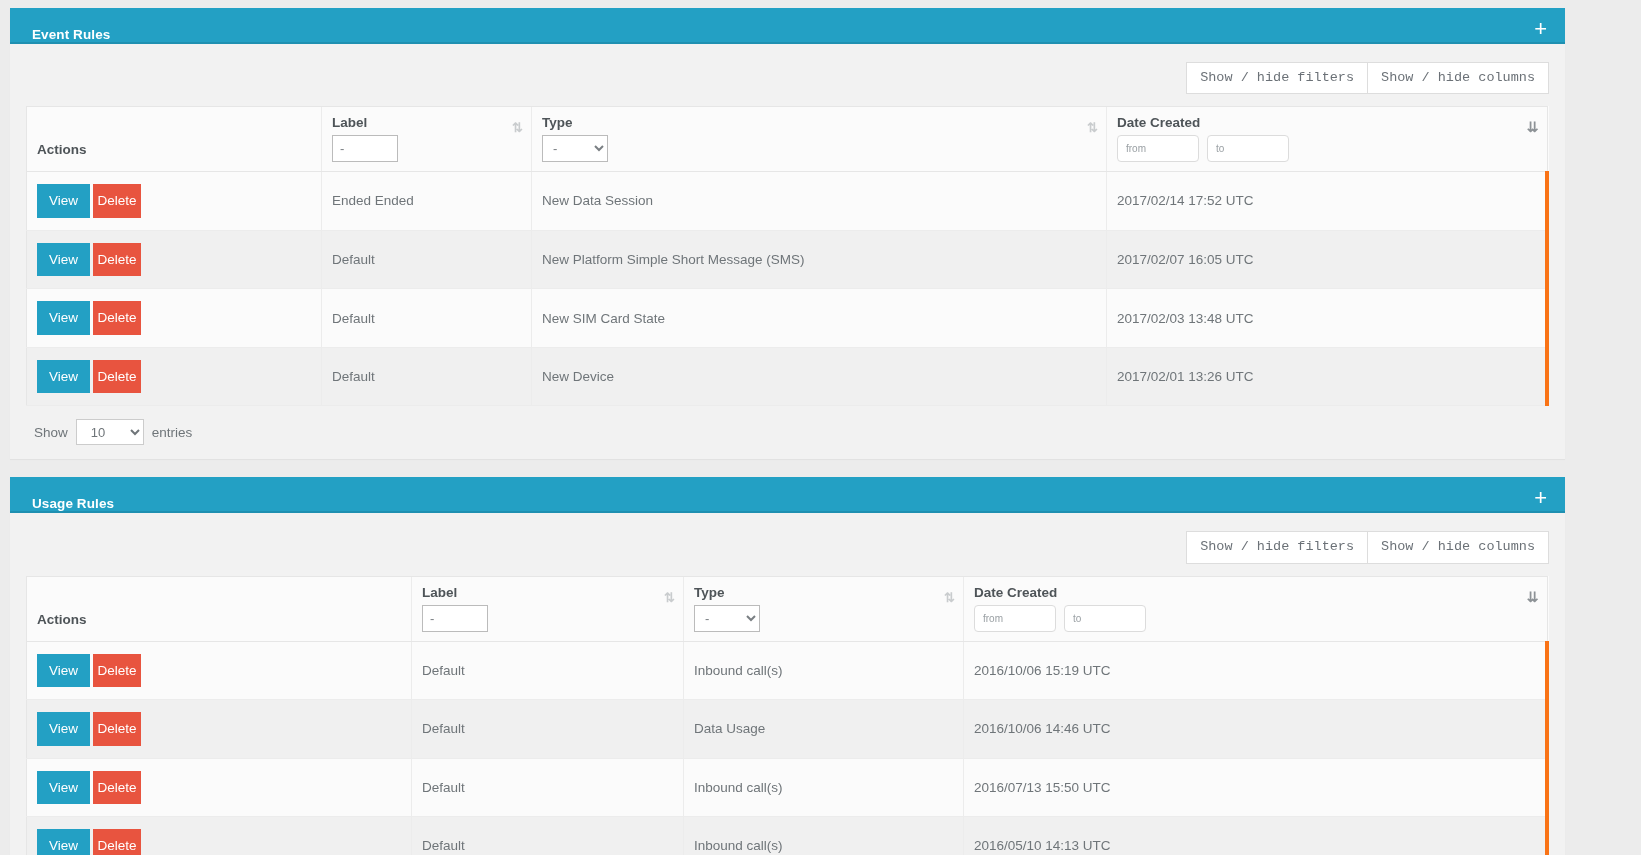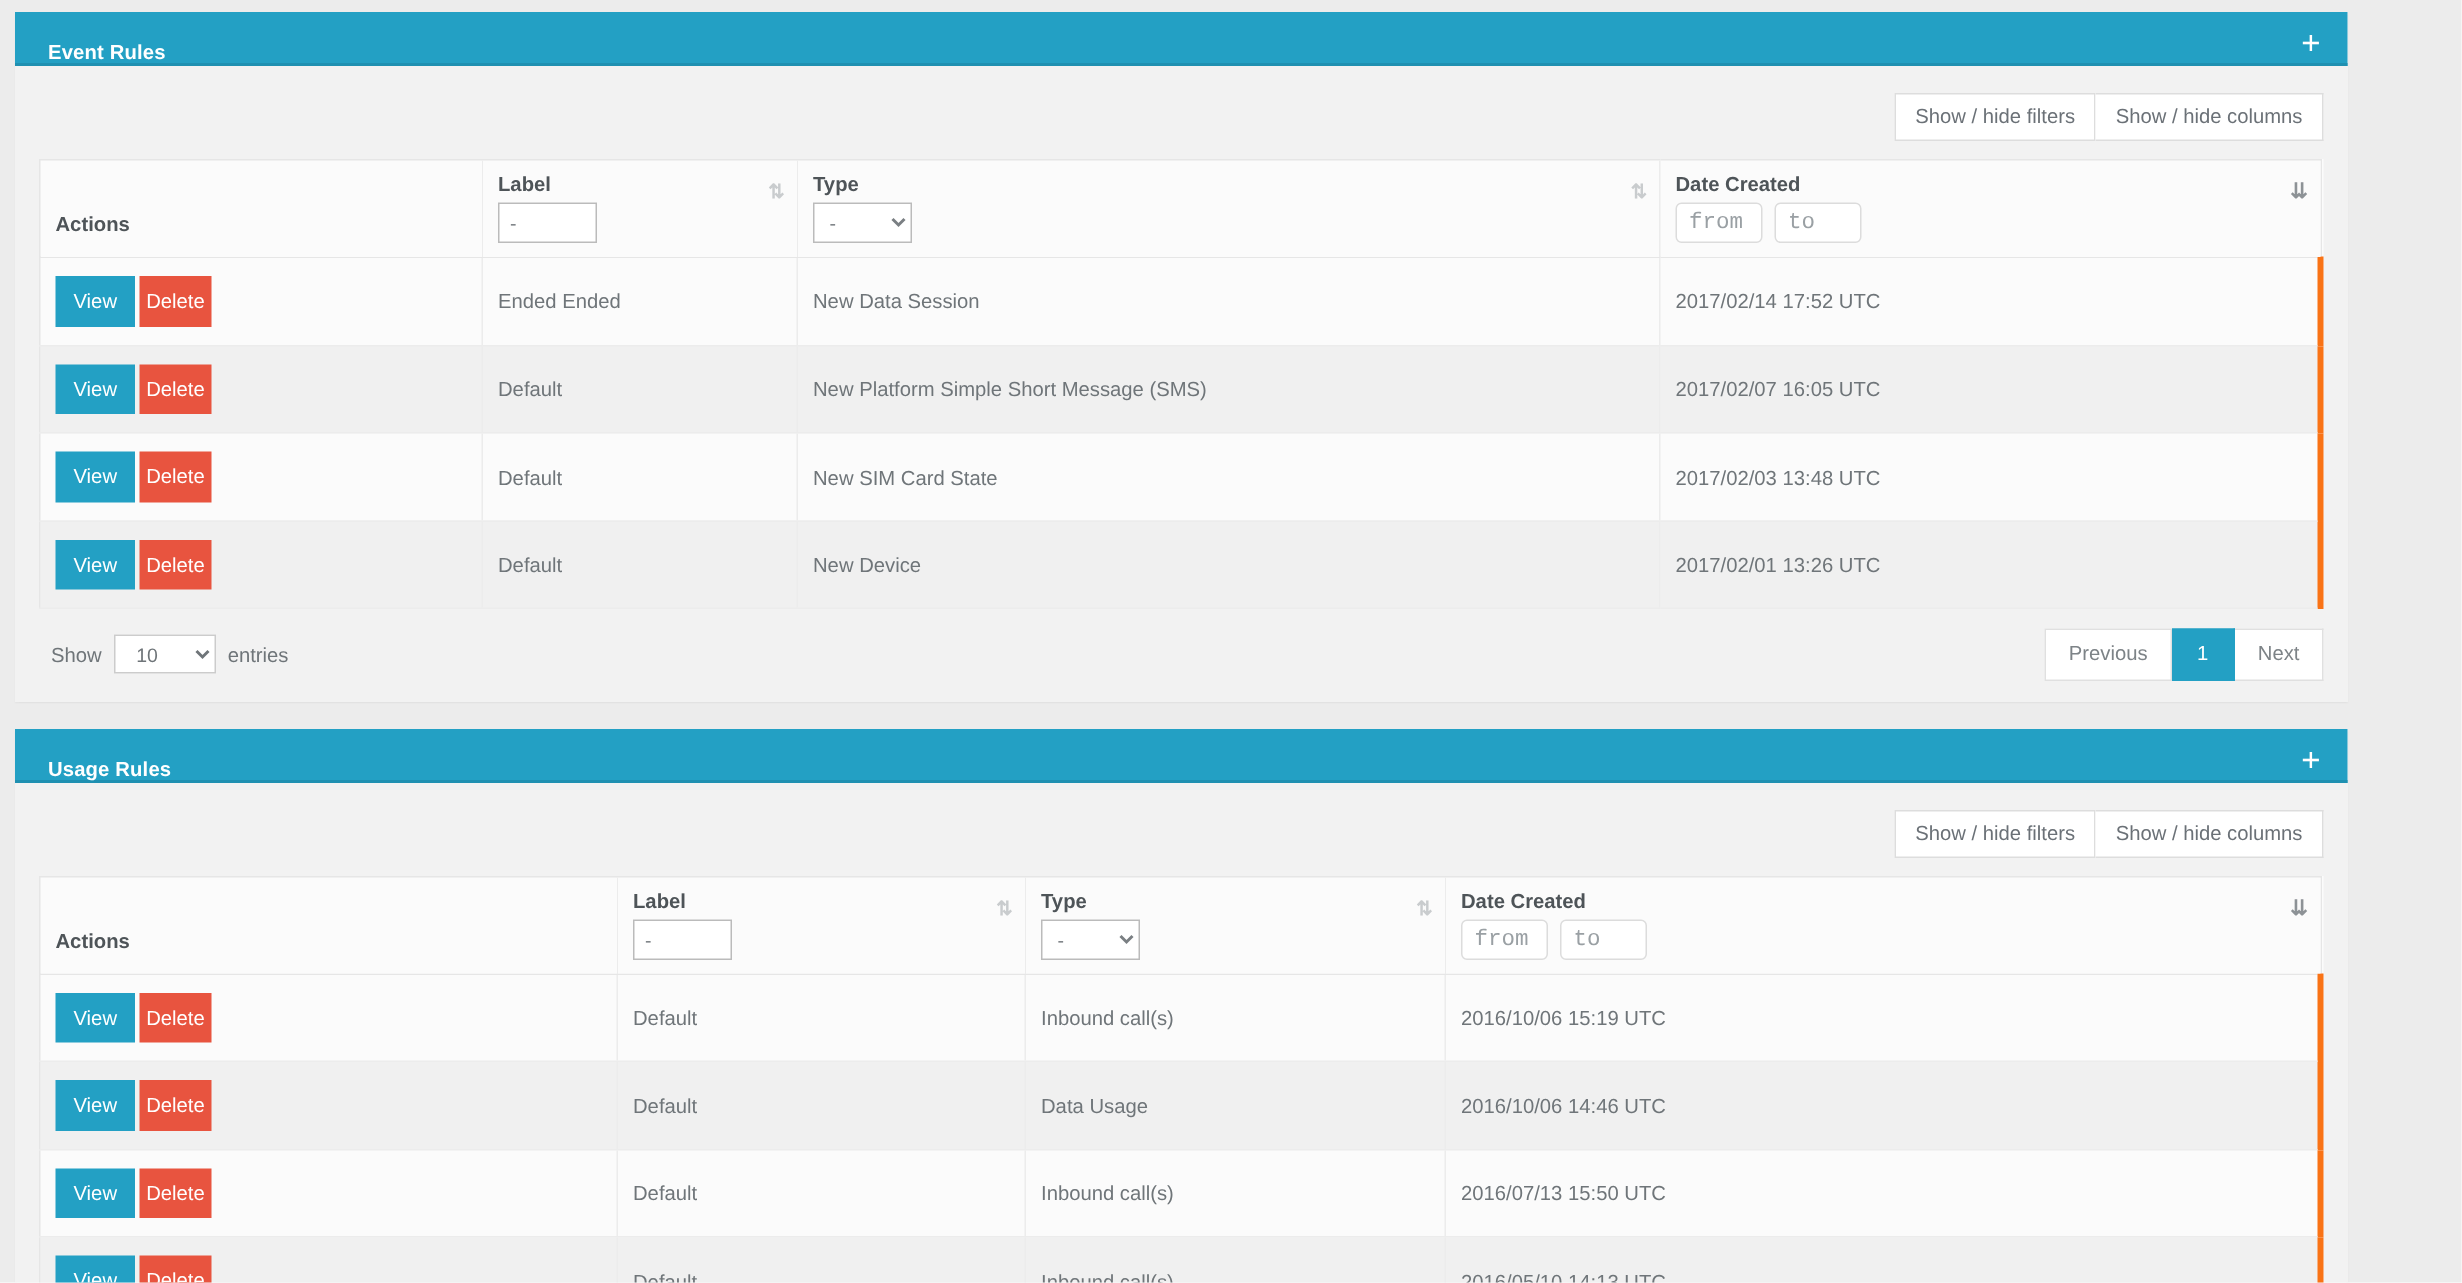--- a/index.html
+++ b/index.html
@@ -67,21 +67,21 @@
     display: inline-flex;
   }
   .btn-default {
     background: #ffffff;
     border: 1px solid #dddddd;
     color: #6b7177;
     font-size: 13.5px;
     padding: 7px 13px;
     line-height: 1.2;
     cursor: pointer;
-    font-family: Liberation Sans, sans-serif;
+    font-family: Liberation Mono, monospace;
   }
   .btn-group .btn-default + .btn-default {
     border-left: none;
   }
   
   table.dt {
     width: 100%;
     border-collapse: collapse;
     background: #fbfbfb;
     table-layout: fixed;
@@ -125,30 +125,30 @@
     border: 1px solid #bbbbbb;
     background: #ffffff;
     padding: 2px 7px;
     font-size: 13px;
     color: #7a7f83;
     font-family: "Liberation Sans", sans-serif;
     border-radius: 0;
     outline: none;
   }
   input.filter-date {
-    width: 58px;
+    width: 82px;
     height: 27px;
     box-sizing: border-box;
     border: 1px solid #dcdcdc;
     background: #ffffff;
     border-radius: 4px;
     padding: 2px 8px;
-    font-size: 15px;
+    font-size: 10px;
     color: #9aa0a4;
-    font-family: Liberation Mono, monospace;
+    font-family: Liberation Sans, sans-serif;
     outline: none;
   }
   input.filter-date::placeholder { color: #9aa0a4; opacity: 1; }
   select.filter-select {
     width: 66px;
     height: 27px;
     box-sizing: border-box;
     border: 1px solid #bbbbbb;
     background: #ffffff;
     padding: 1px 3px 1px 6px;
@@ -346,25 +346,20 @@
       </table>
 
       <div class="dt-footer">
         <div class="length-ctl">
           <span>Show</span>
           <select class="length-select">
             <option>10</option>
           </select>
           <span>entries</span>
         </div>
-        <div class="pagination">
-          <button class="pg-btn">Previous</button>
-          <button class="pg-btn active">1</button>
-          <button class="pg-btn">Next</button>
-        </div>
       </div>
 
     </div>
   </section>
 
   <section class="panel">
     <div class="panel-heading">
       <span class="panel-title">Usage Rules</span>
       <span class="panel-add">+</span>
     </div>

